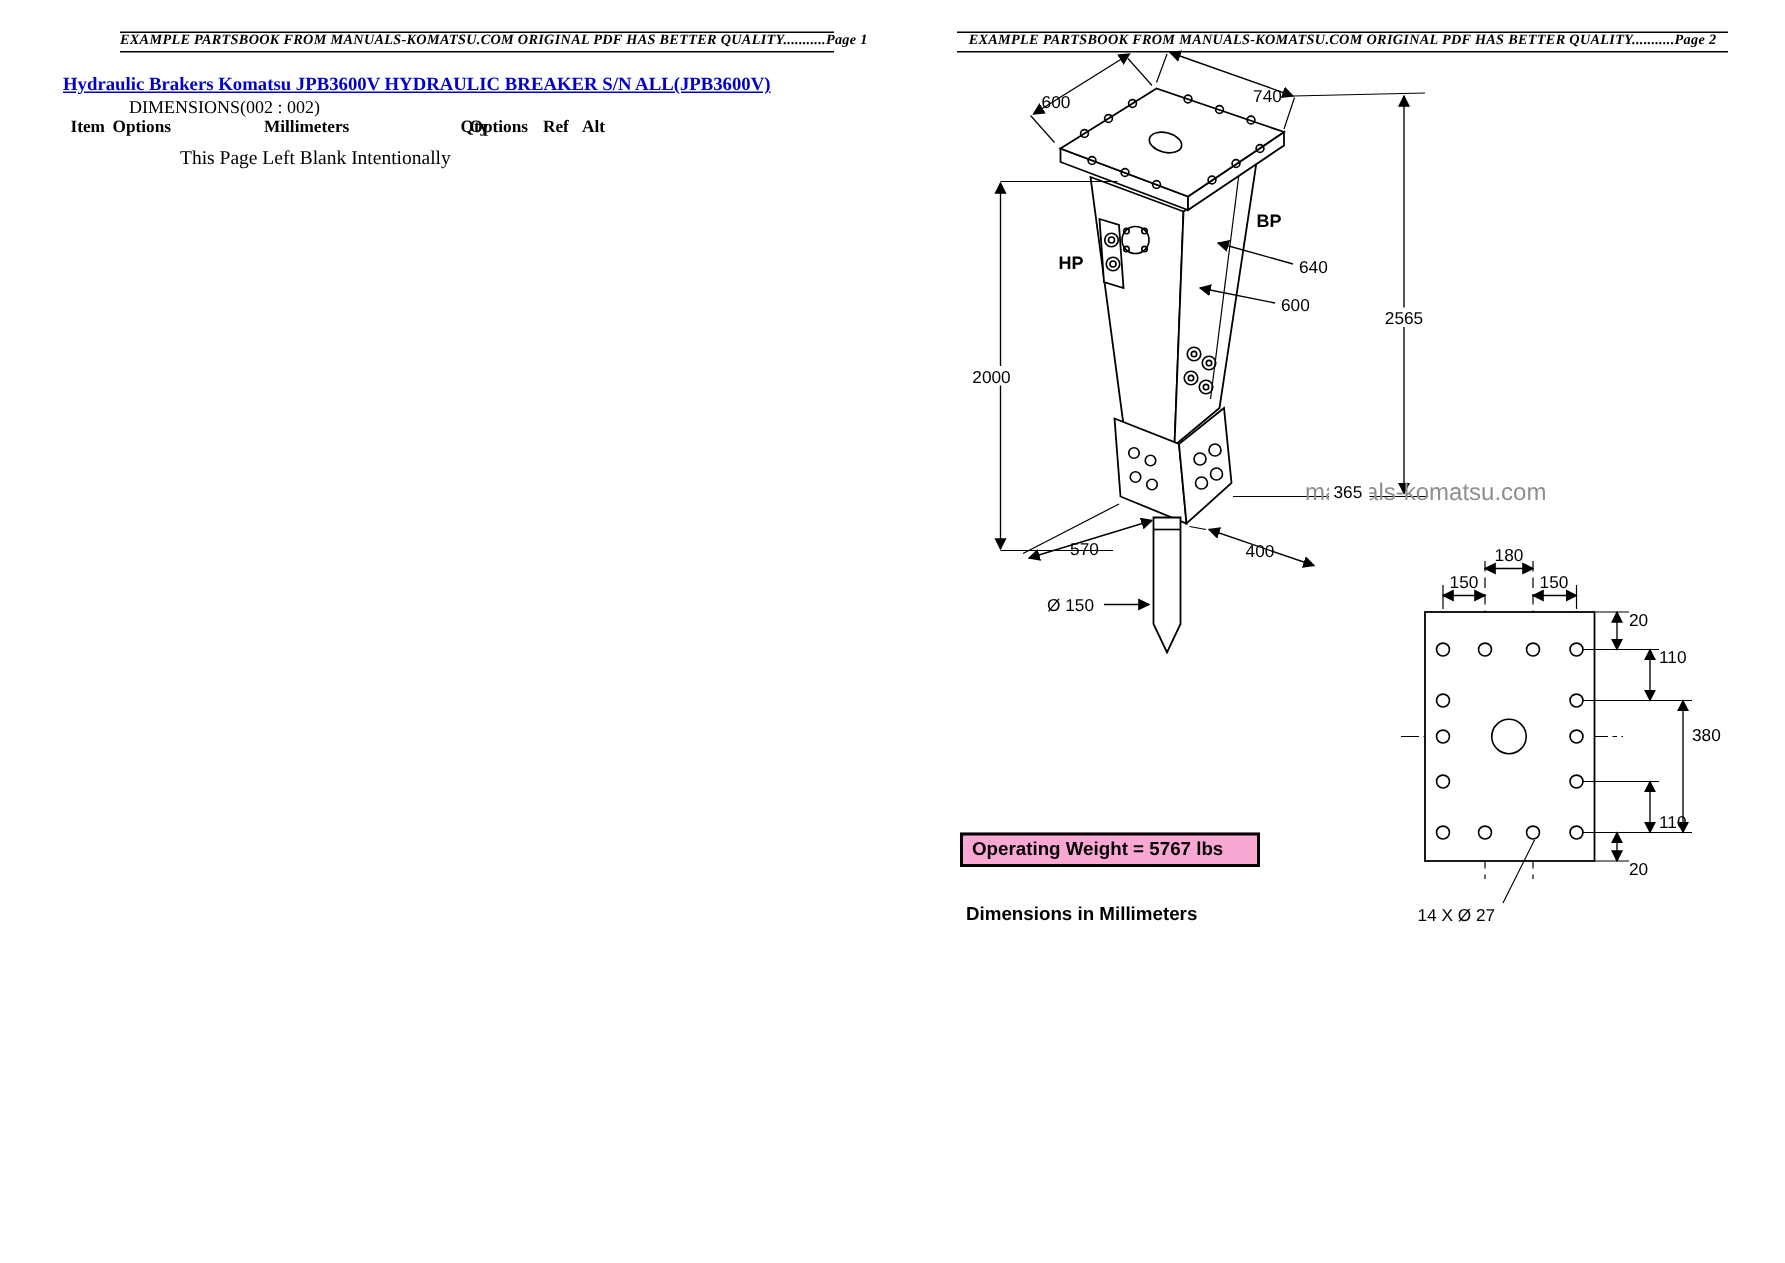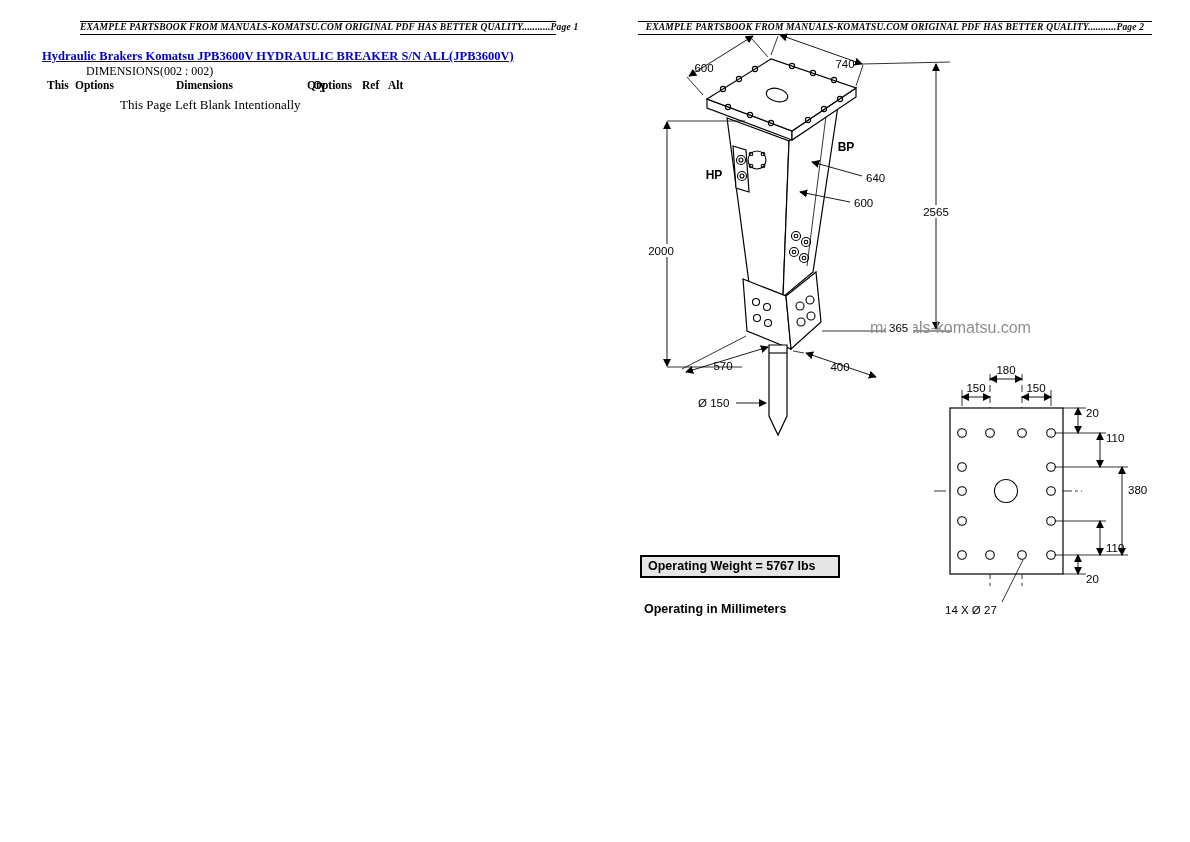--- a/index.html
+++ b/index.html
@@ -7,21 +7,21 @@
         font-family:"Liberation Serif",serif;color:#000;}
   .rule{position:absolute;height:1px;background:#000;}
   .hdr{position:absolute;top:22px;font-style:italic;font-weight:bold;font-size:9.5px;
        text-align:center;white-space:nowrap;letter-spacing:.2px;}
   .title-link{position:absolute;left:42px;top:49px;font-weight:bold;font-size:12.5px;
        color:#0000cc;text-decoration:underline;white-space:nowrap;cursor:pointer;text-align:right;}
   .section-title{position:absolute;left:42px;top:64px;font-weight:normal;font-size:12px;white-space:nowrap;margin-left:44px;}
   .col{position:absolute;top:79px;font-weight:bold;font-size:11.5px;white-space:nowrap;}
   .blank-note{position:absolute;left:120px;top:97px;font-size:13px;white-space:nowrap;}
   .weight-box{position:absolute;left:640px;top:555px;width:190px;height:19px;border:2px solid #000;
-       background:#e5e5e5;font:bold 12.5px "Liberation Sans",sans-serif;line-height:19px;padding-left:6px;white-space:nowrap;}
+       background:#f9a8d4;font:bold 12.5px "Liberation Sans",sans-serif;line-height:19px;padding-left:6px;white-space:nowrap;}
   .units-note{position:absolute;left:644px;top:602px;font:bold 12.5px "Liberation Sans",sans-serif;white-space:nowrap;}
   svg.diagram{position:absolute;left:0;top:0;}
   .face{fill:#ffffff;stroke:#000;stroke-width:1.2;}
   .ln{fill:none;stroke:#000;stroke-width:1.1;}
   .thin{fill:none;stroke:#000;stroke-width:0.8;}
   .dim{fill:none;stroke:#000;stroke-width:0.9;}
   .dash{fill:none;stroke:#000;stroke-width:0.8;stroke-dasharray:7 4;}
   .dashdot{fill:none;stroke:#000;stroke-width:0.8;stroke-dasharray:12 3 3 3;}
   .lbl{font:11.5px "Liberation Sans",sans-serif;fill:#000;}
   .lblb{font:bold 12px "Liberation Sans",sans-serif;fill:#000;}
@@ -36,23 +36,23 @@
   <div class="rule" style="left:80px;top:34px;width:476px;"></div>
   <div class="hdr" style="left:80px;width:476px;">EXAMPLE PARTSBOOK FROM MANUALS-KOMATSU.COM ORIGINAL PDF HAS BETTER QUALITY...........Page 1</div>
 
   <div class="rule" style="left:638px;top:21px;width:514px;"></div>
   <div class="rule" style="left:638px;top:34px;width:514px;"></div>
   <div class="hdr" style="left:638px;width:514px;">EXAMPLE PARTSBOOK FROM MANUALS-KOMATSU.COM ORIGINAL PDF HAS BETTER QUALITY...........Page 2</div>
 
   <a class="title-link">Hydraulic Brakers Komatsu JPB3600V HYDRAULIC BREAKER S/N ALL(JPB3600V)</a>
   <div class="section-title">DIMENSIONS(002 : 002)</div>
 
-  <div class="col" style="left:47px;">This</div>
+  <div class="col" style="left:47px;">Item</div>
   <div class="col" style="left:75px;">Options</div>
-  <div class="col" style="left:176px;">Dimensions</div>
+  <div class="col" style="left:176px;">Millimeters</div>
   <div class="col" style="left:307px;">Qty</div>
   <div class="col" style="left:313px;">Options</div>
   <div class="col" style="left:362px;">Ref</div>
   <div class="col" style="left:388px;font-family:Liberation Serif, serif;">Alt</div>
 
   <div class="blank-note">This Page Left Blank Intentionally</div>
 
   <svg class="diagram" width="1190" height="842" viewBox="0 0 1190 842">
     <defs>
       <marker id="arw" markerWidth="9" markerHeight="9" refX="8" refY="4.5" orient="auto-start-reverse">
@@ -229,15 +229,15 @@
     <text class="lbl" x="1036" y="392" text-anchor="middle">150</text>
     <text class="lbl" x="1086" y="417">20</text>
     <text class="lbl" x="1106" y="442">110</text>
     <text class="lbl" x="1128" y="494">380</text>
     <text class="lbl" x="1106" y="552">110</text>
     <text class="lbl" x="1086" y="583">20</text>
     <text class="lbl" x="945" y="614">14 X Ø 27</text>
   </svg>
 
   <div class="weight-box">Operating Weight =  5767 lbs</div>
-  <div class="units-note">Operating in Millimeters</div>
+  <div class="units-note">Dimensions in Millimeters</div>
 
 </div>
 
 </body></html>

